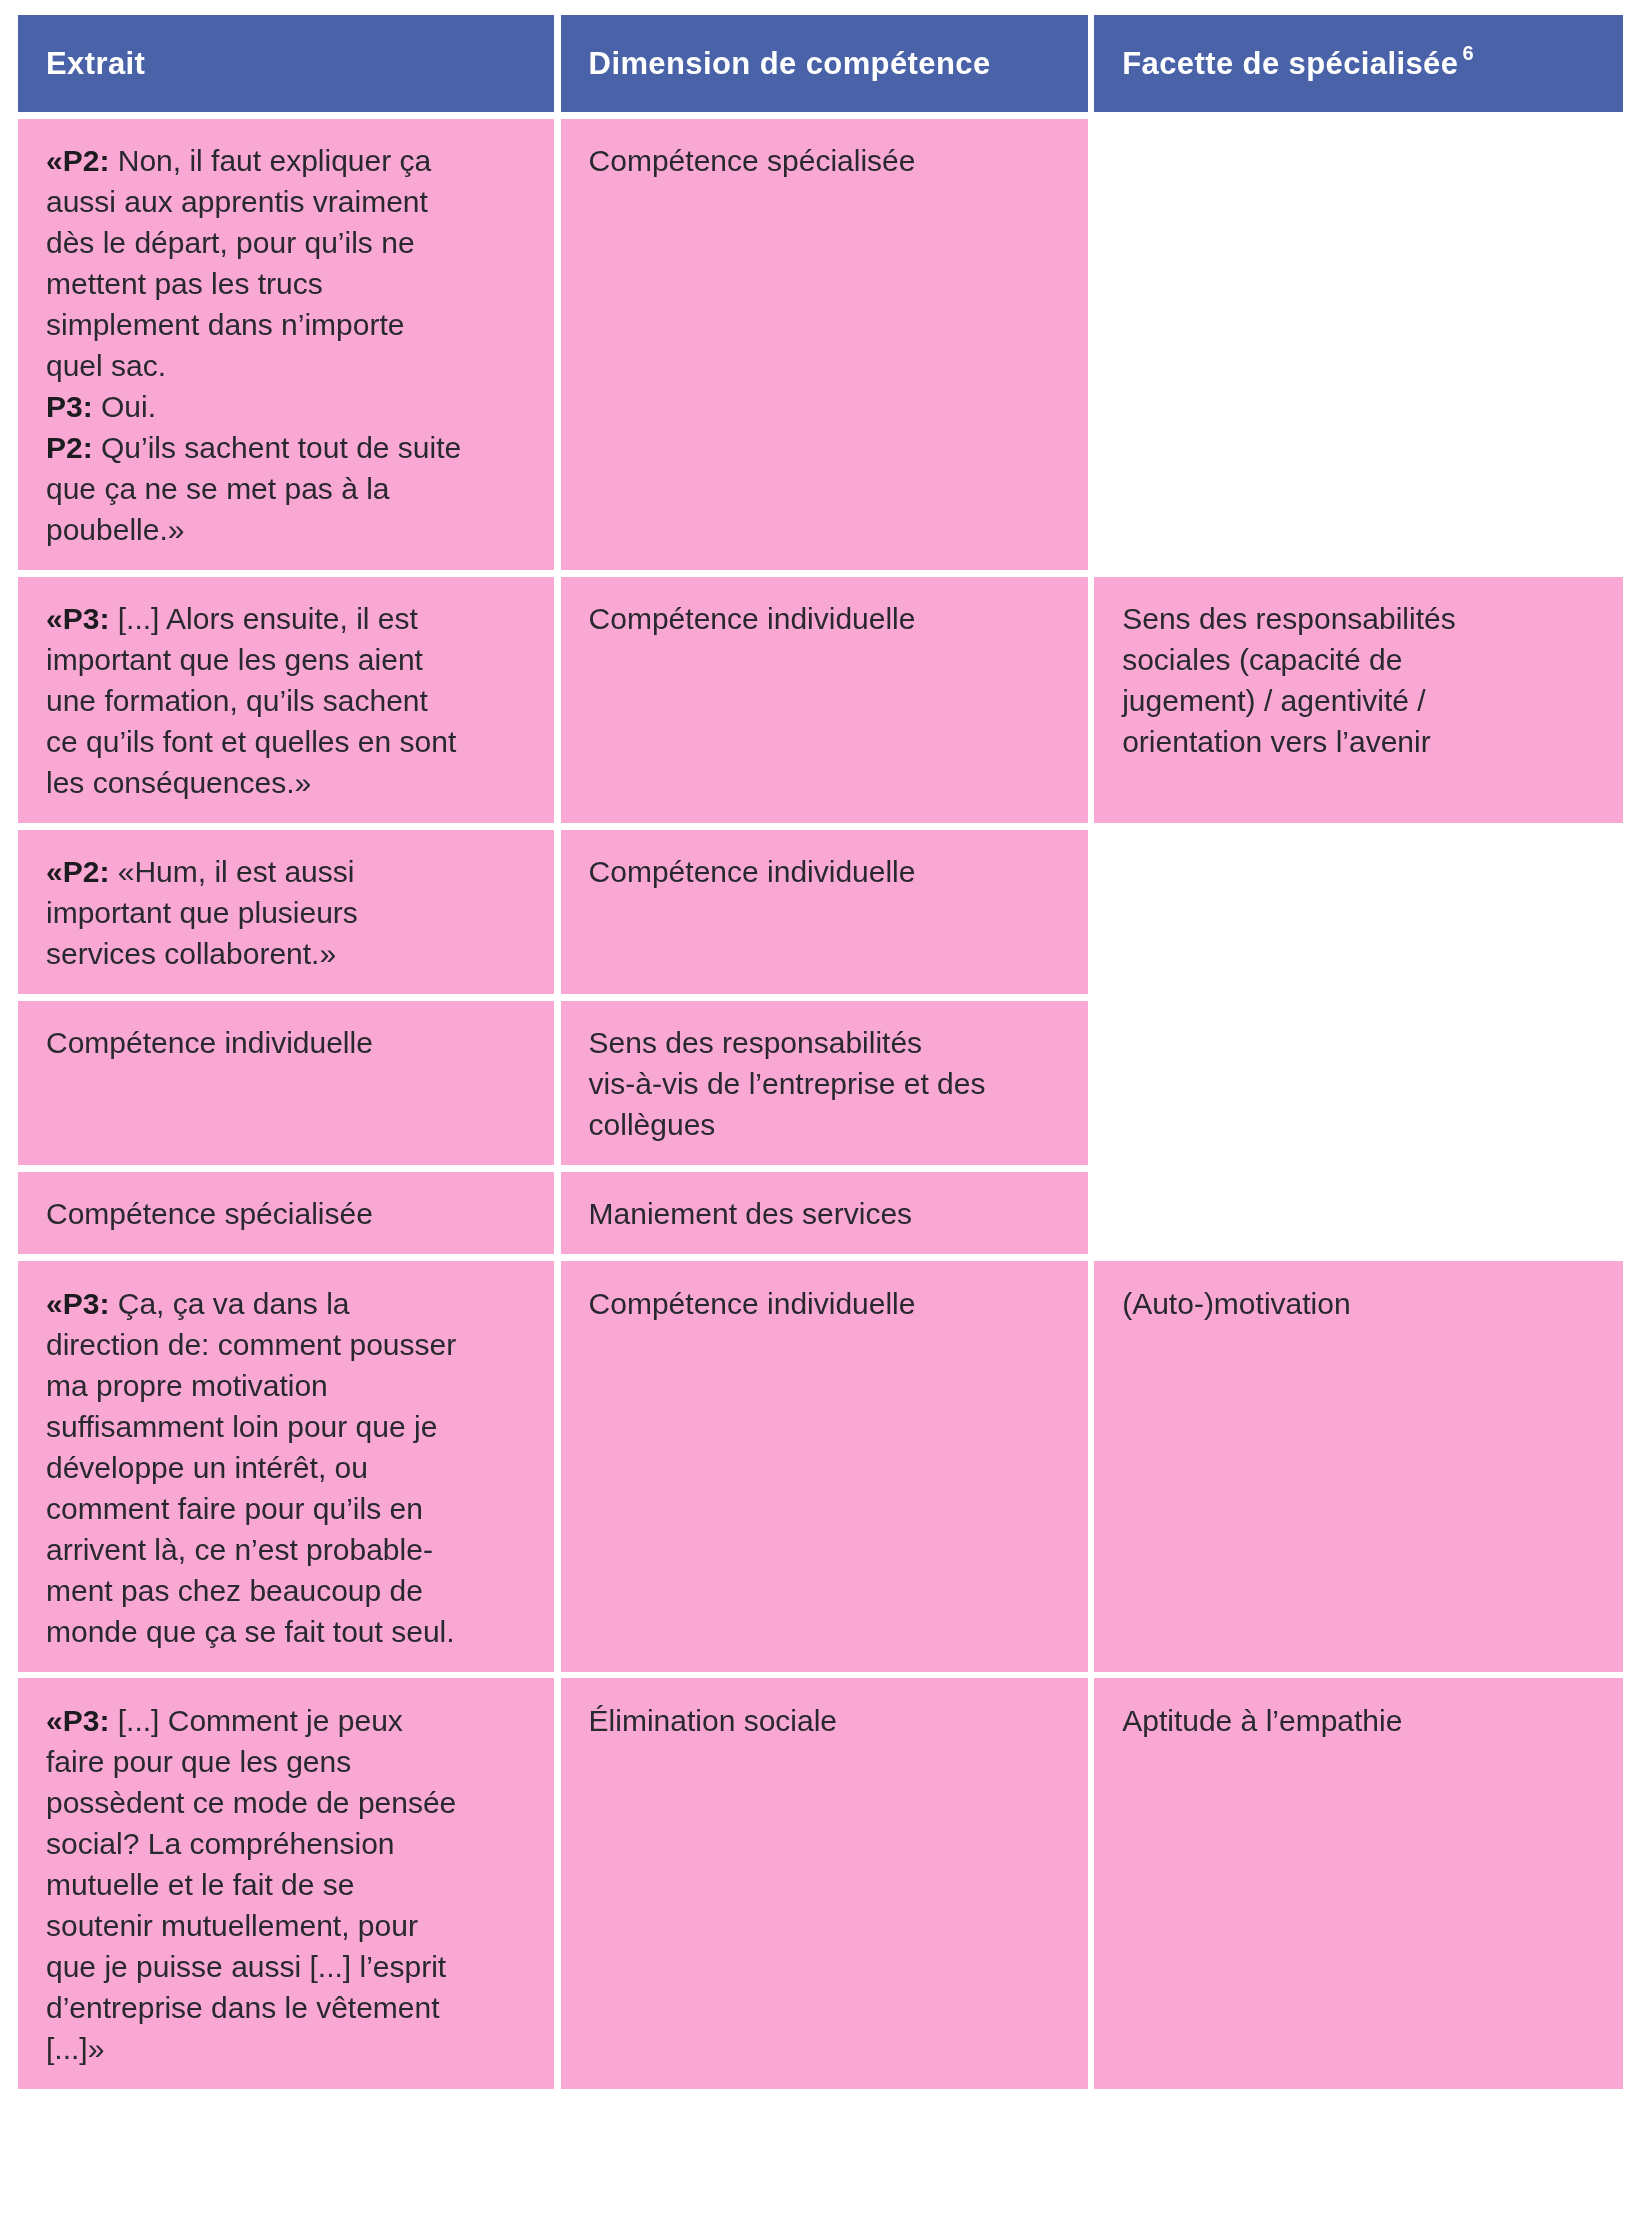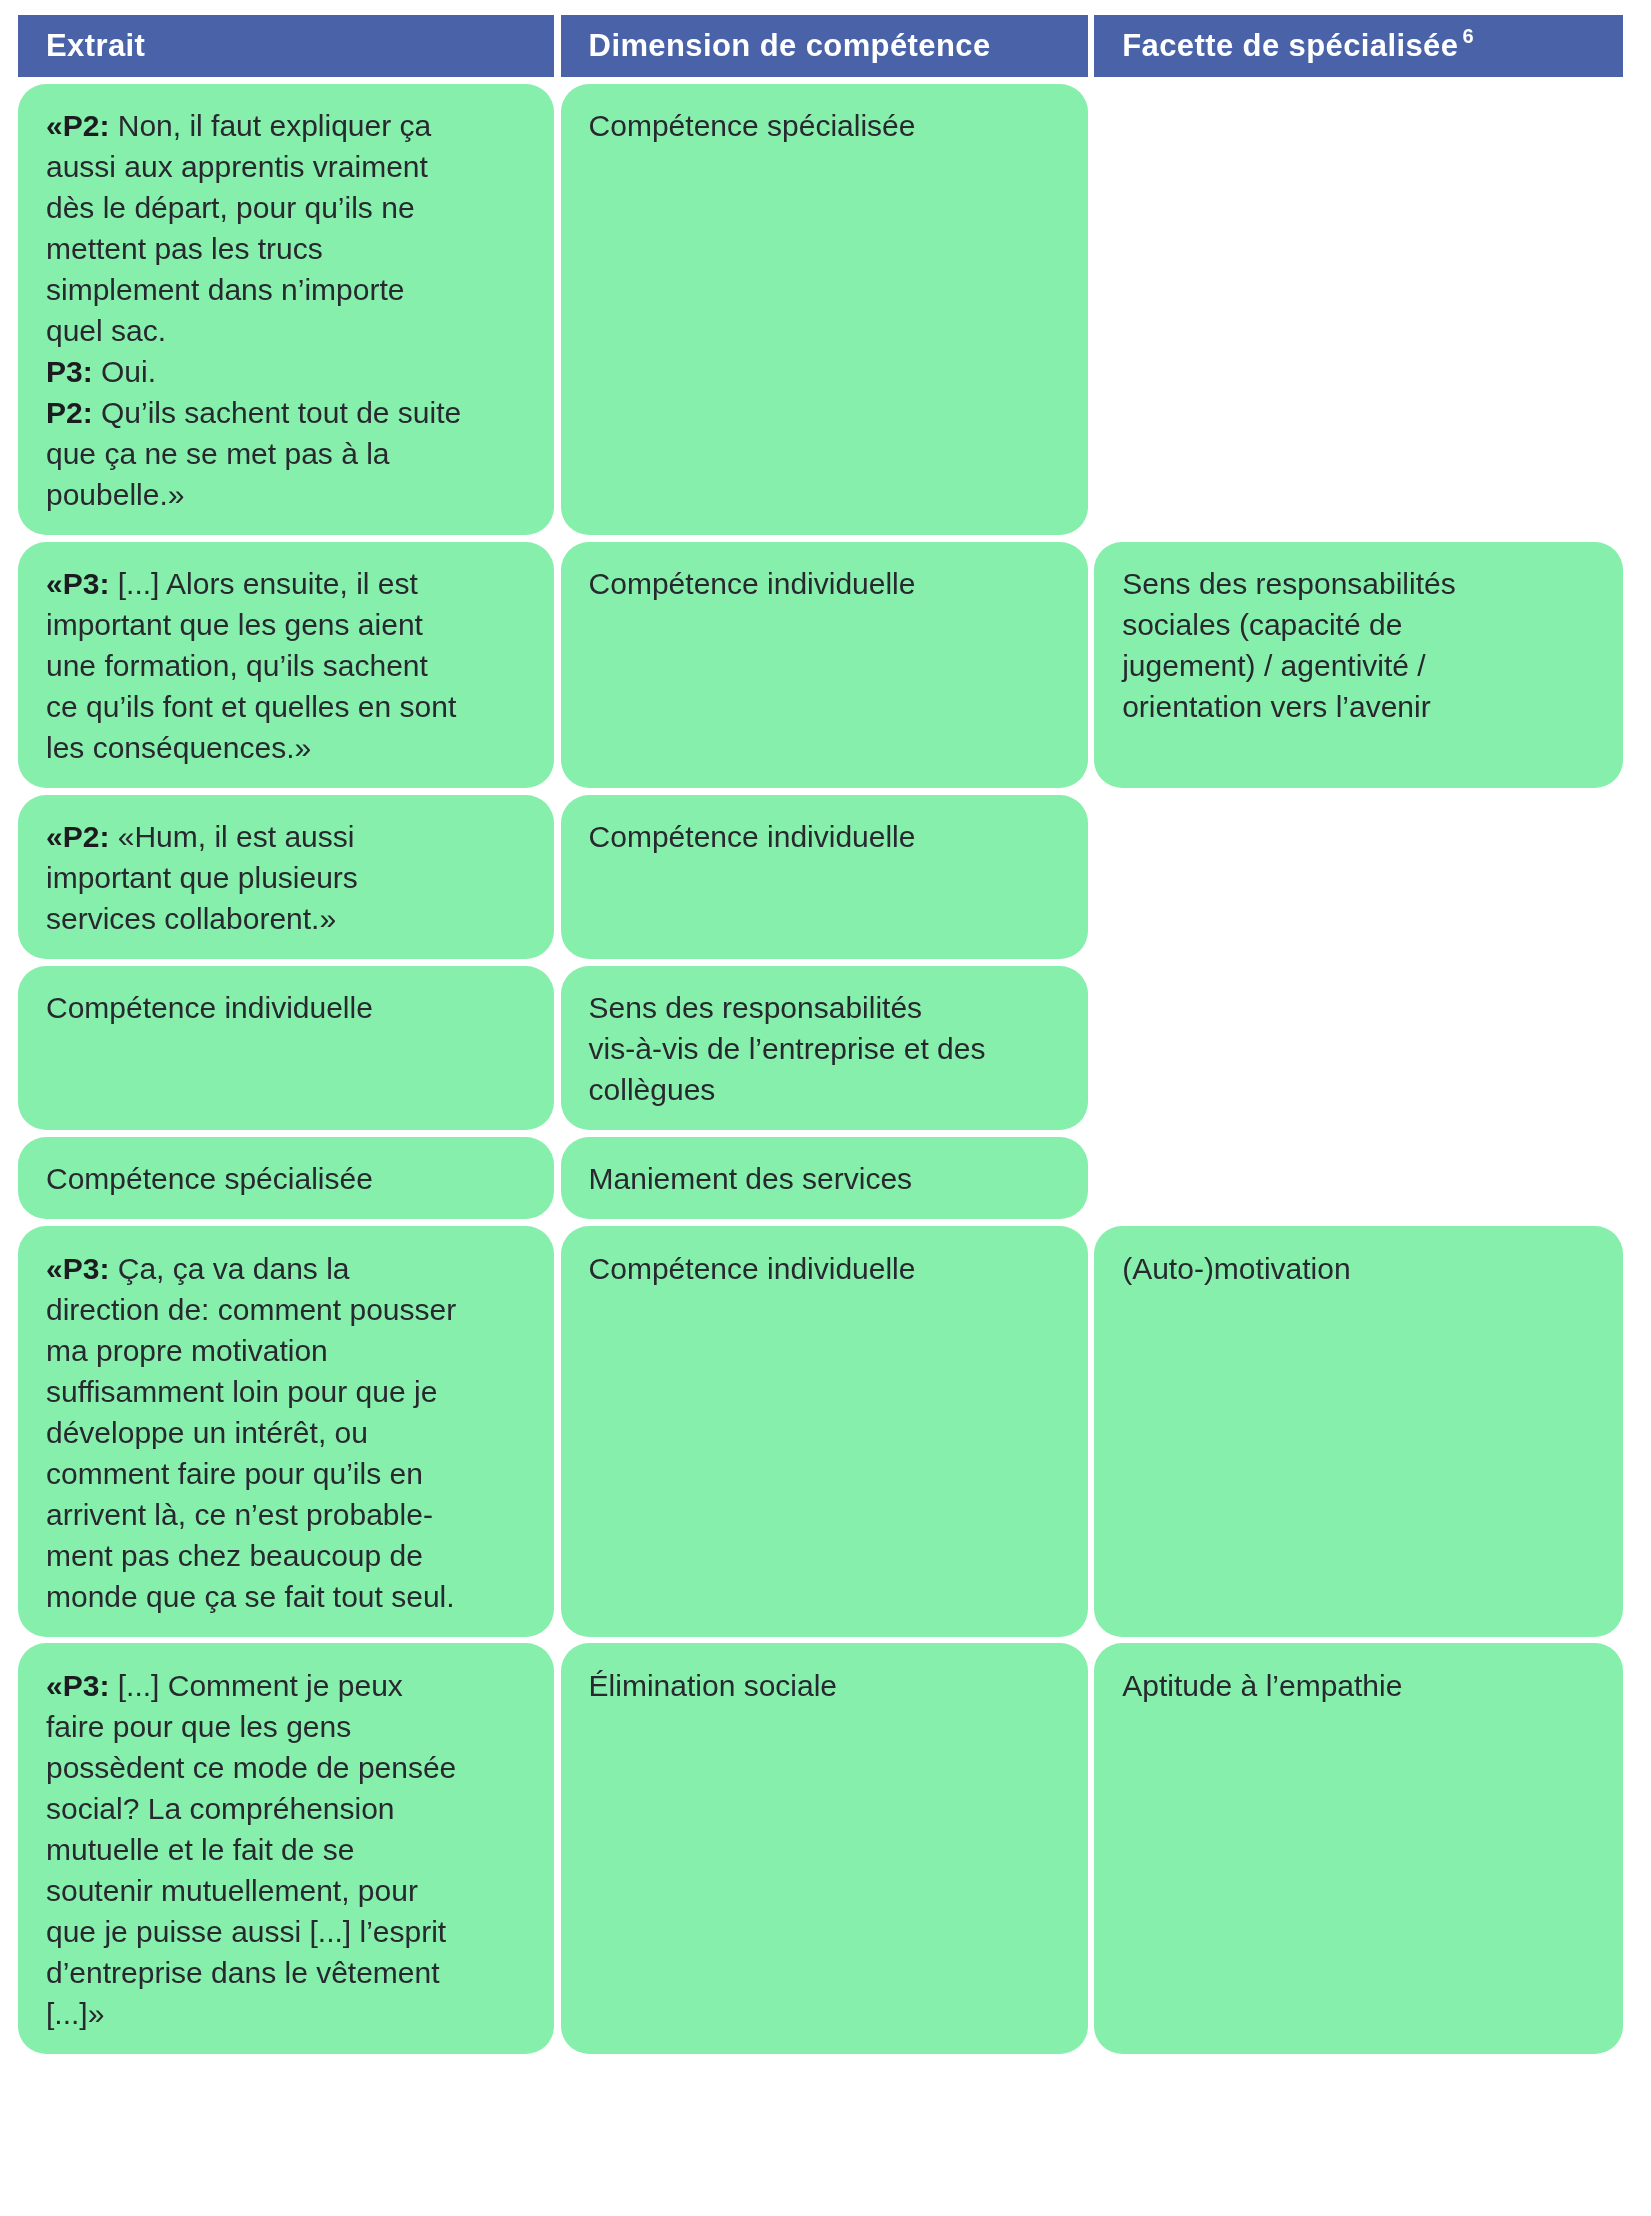--- a/index.html
+++ b/index.html
@@ -26,46 +26,45 @@
     row-gap: 6.6px;
   }
   .trow {
     display: grid;
     grid-template-columns: 536px 527px 529px;
     column-gap: 6.6px;
   }
   .thcell {
     background: #4a63a8;
     color: #ffffff;
-    height: 62px;
+    height: 97px;
     box-sizing: border-box;
     display: flex;
     align-items: center;
     padding: 0 28px;
     font-size: 31px;
     font-weight: 700;
     letter-spacing: 0.4px;
     text-align: center;
   }
   .thcell sup {
     font-size: 20px;
     font-weight: 700;
     position: relative;
     top: -10px;
     margin-left: 4.1px;
   }
   .cell {
-    background: #86efac;
+    background: #f9a8d4;
     box-sizing: border-box;
     padding: 21.5px 28px 20px 28px;
     font-size: 30px;
     line-height: 41px;
     color: #28282f;
     white-space: pre-line;
-    border-radius: 28px;
   }
   .cell b { font-weight: 700; color: #1b1b20; }
 </style>
 </head>
 <body>
 
 <div class="page">
   <div class="ctable">
     <div class="trow">
       <div class="thcell">

